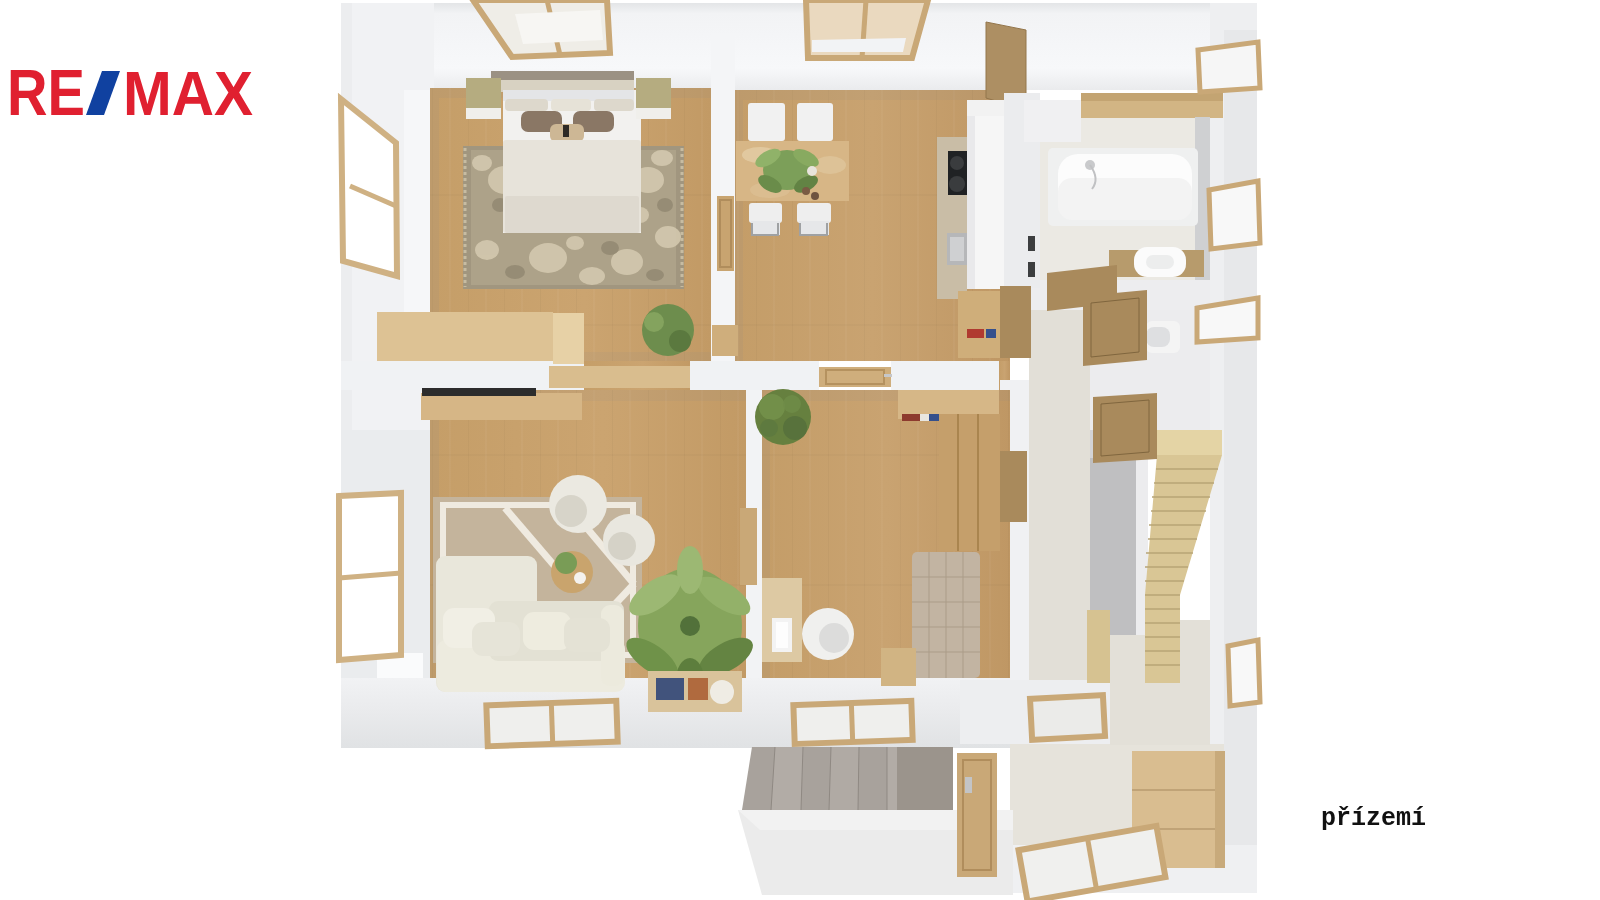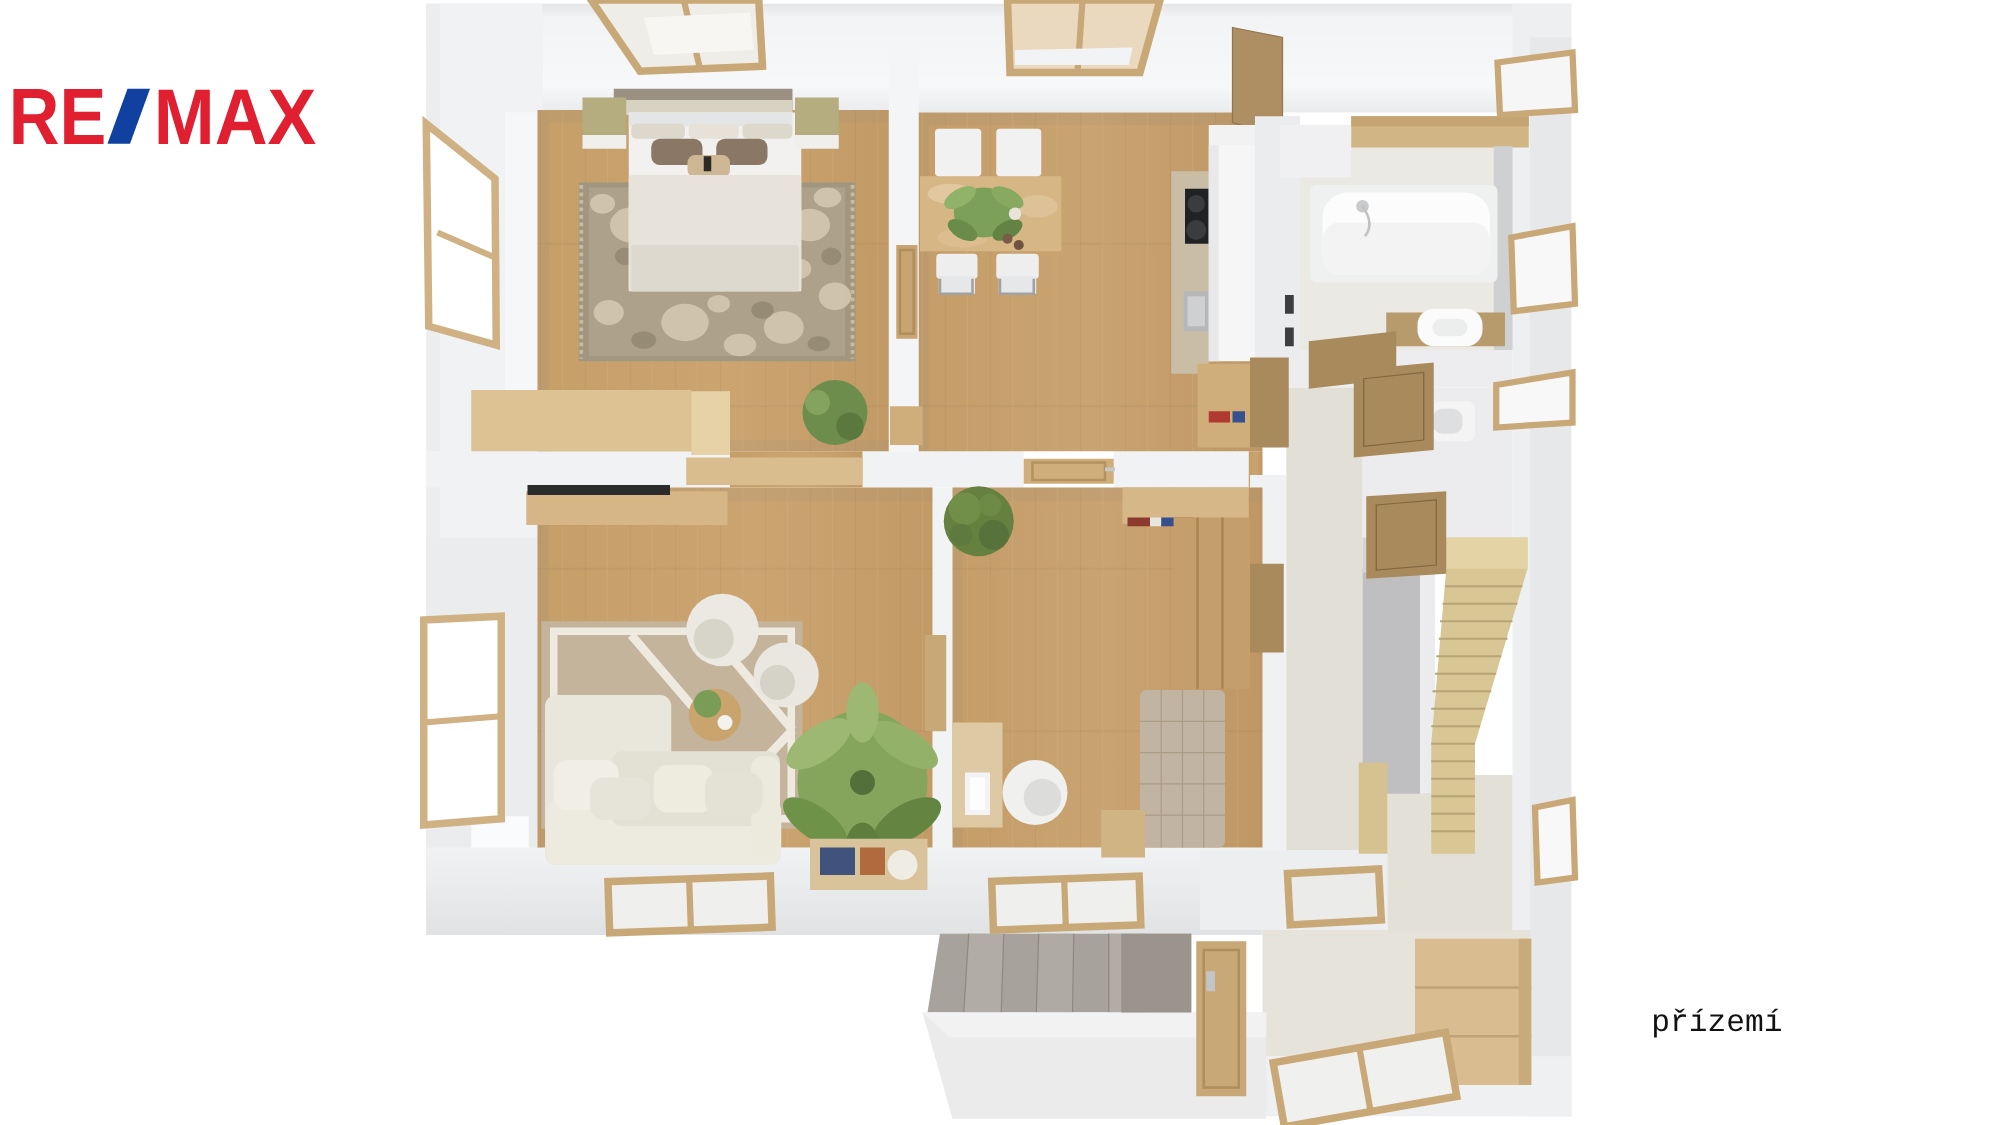--- a/index.html
+++ b/index.html
@@ -1,18 +1,18 @@
 <!DOCTYPE html>
 <html><head>
 <meta charset="utf-8">
 <style>
   html,body{margin:0;padding:0;background:#ffffff;width:1600px;height:900px;overflow:hidden;}
   #page{position:relative;width:1600px;height:643px;background:#ffffff;font-family:"Liberation Sans",sans-serif;}
   svg{position:absolute;top:0;left:0;}
-  #label{position:absolute;left:1321px;top:804px;font-family:"Liberation Mono",monospace;font-weight:normal;font-size:25px;color:#111;letter-spacing:0px;}
+  #label{position:absolute;left:1321px;top:804px;font-family:"Liberation Mono",monospace;font-weight:bold;font-size:25px;color:#111;letter-spacing:0px;}
 </style>
 </head>
 <body>
 <div id="page">
 <svg width="1600" height="900" viewBox="0 0 1600 900">
 <defs>
   <linearGradient id="woodA" x1="0" y1="0" x2="1" y2="0">
     <stop offset="0" stop-color="#c49d68"></stop>
           <stop offset="0.5" stop-color="#c9a371"></stop>
           <stop offset="1" stop-color="#bf9764"></stop>

